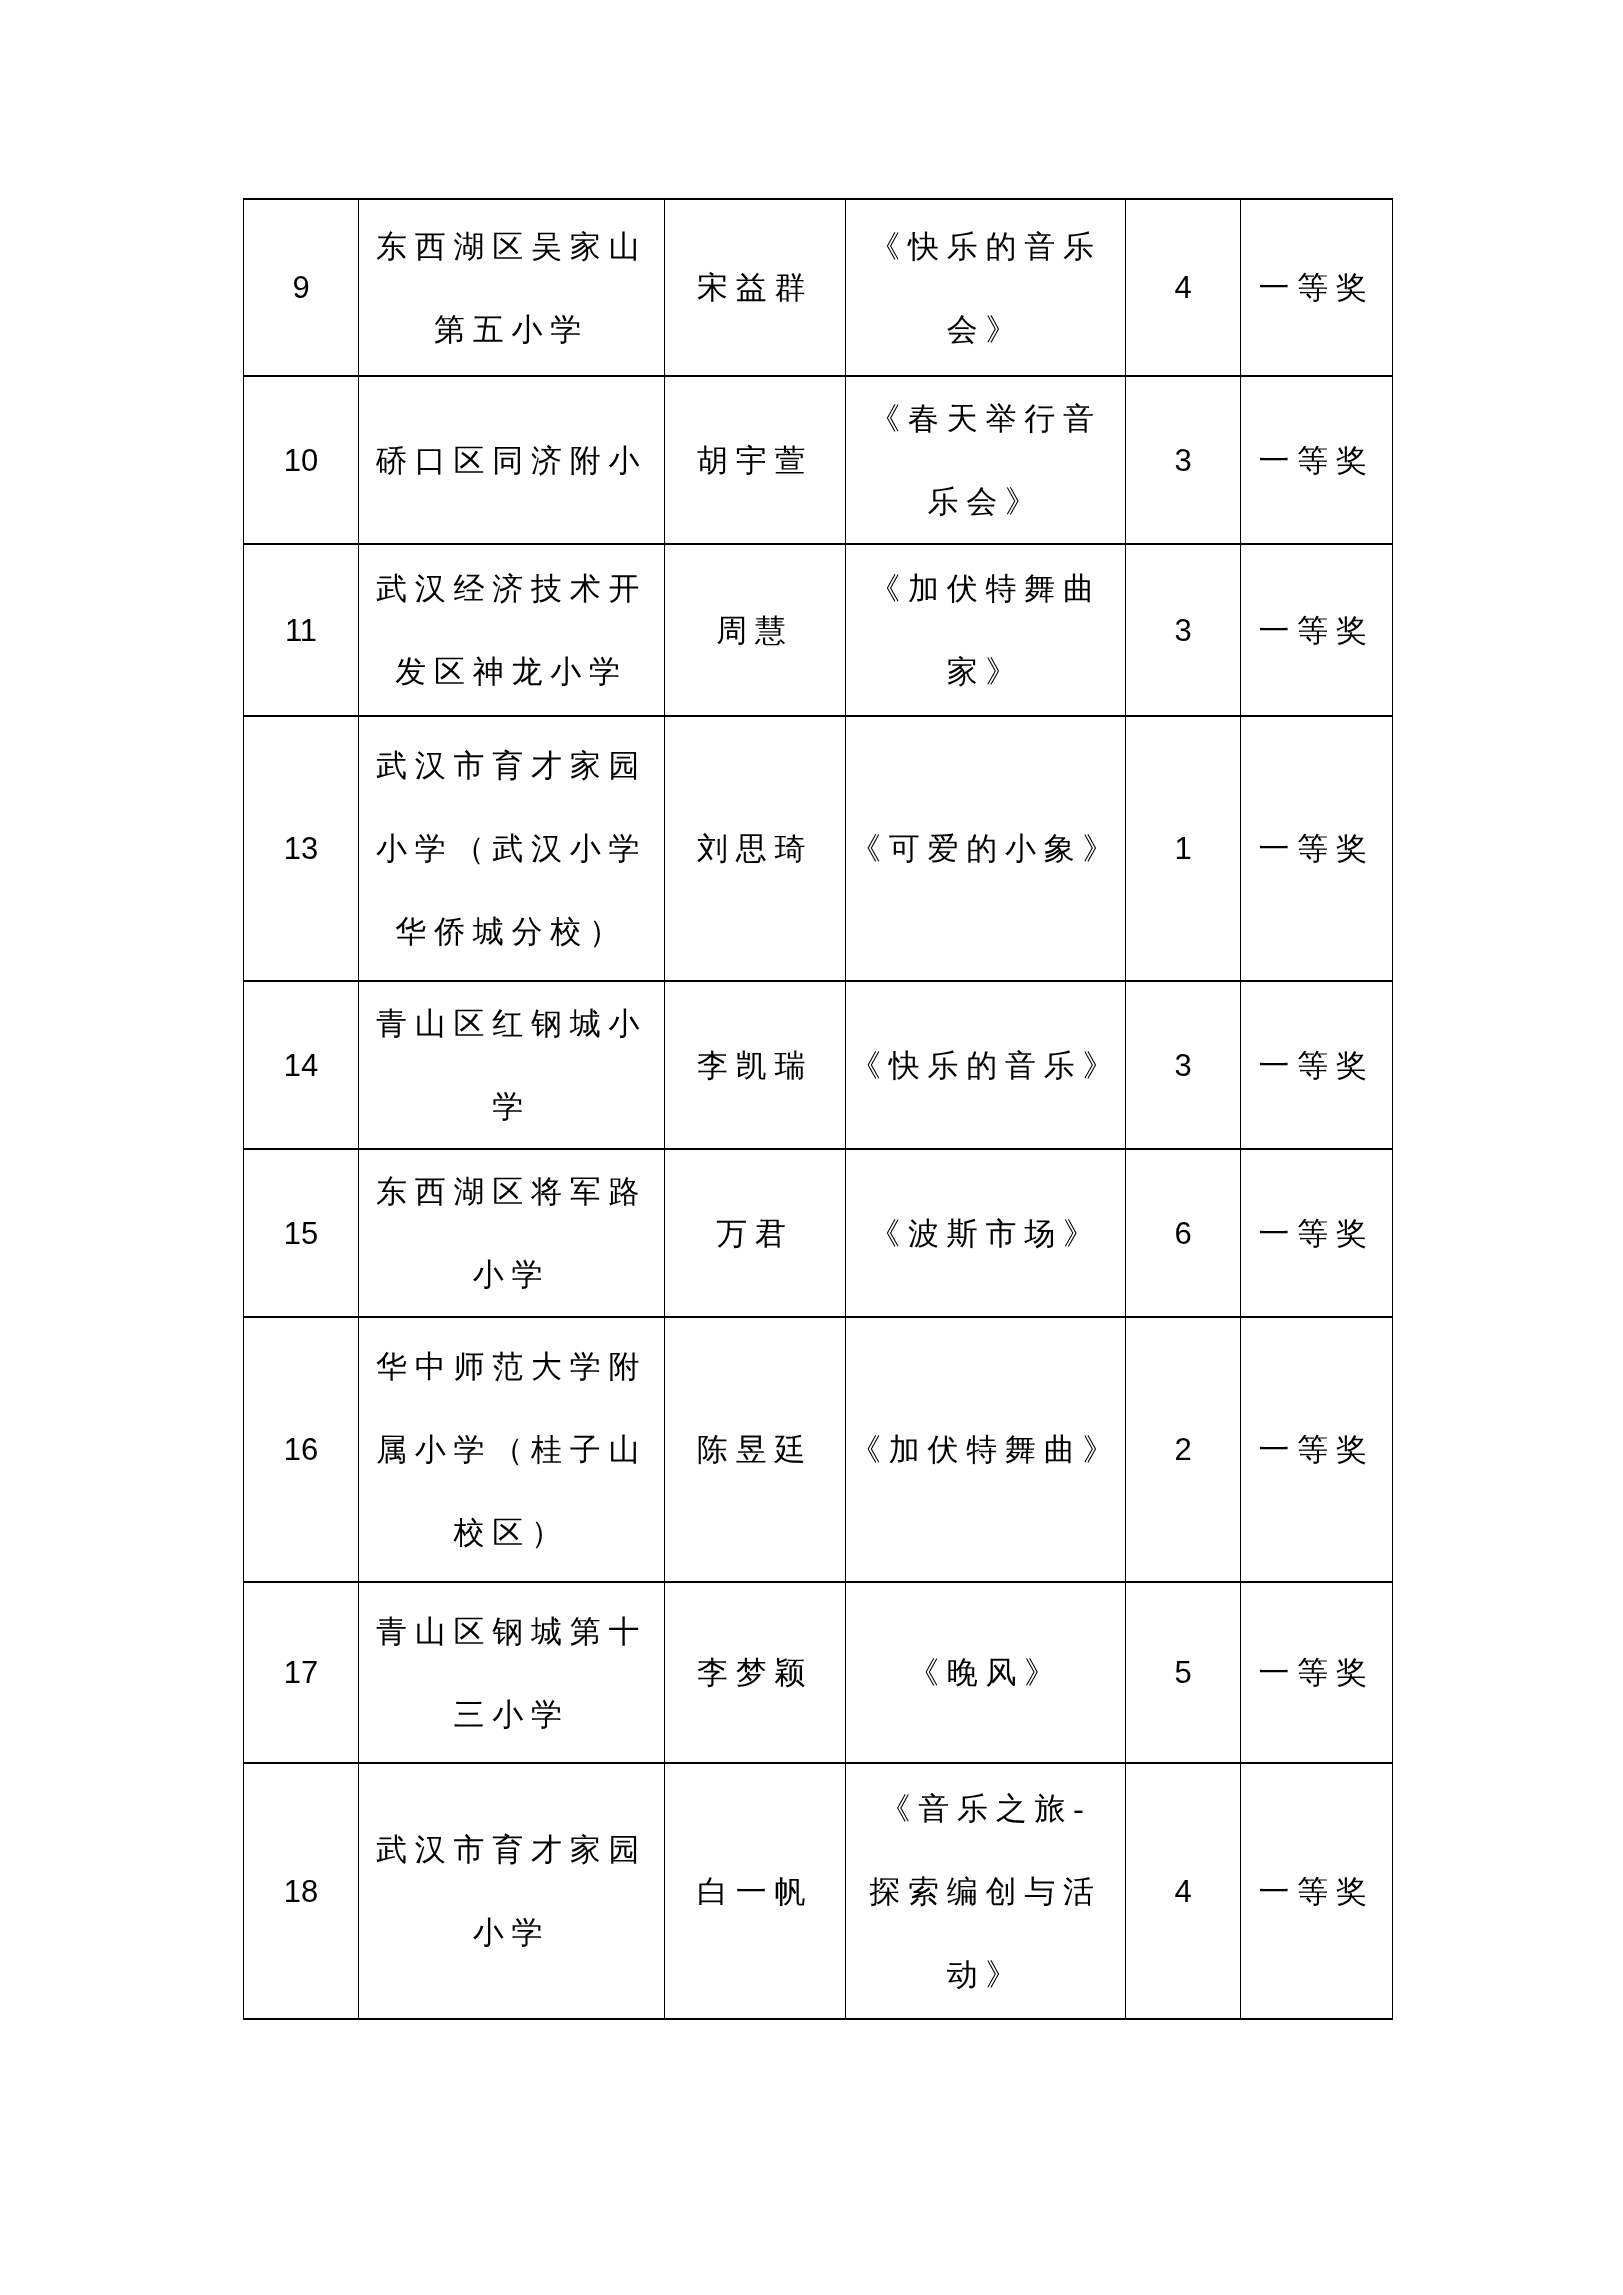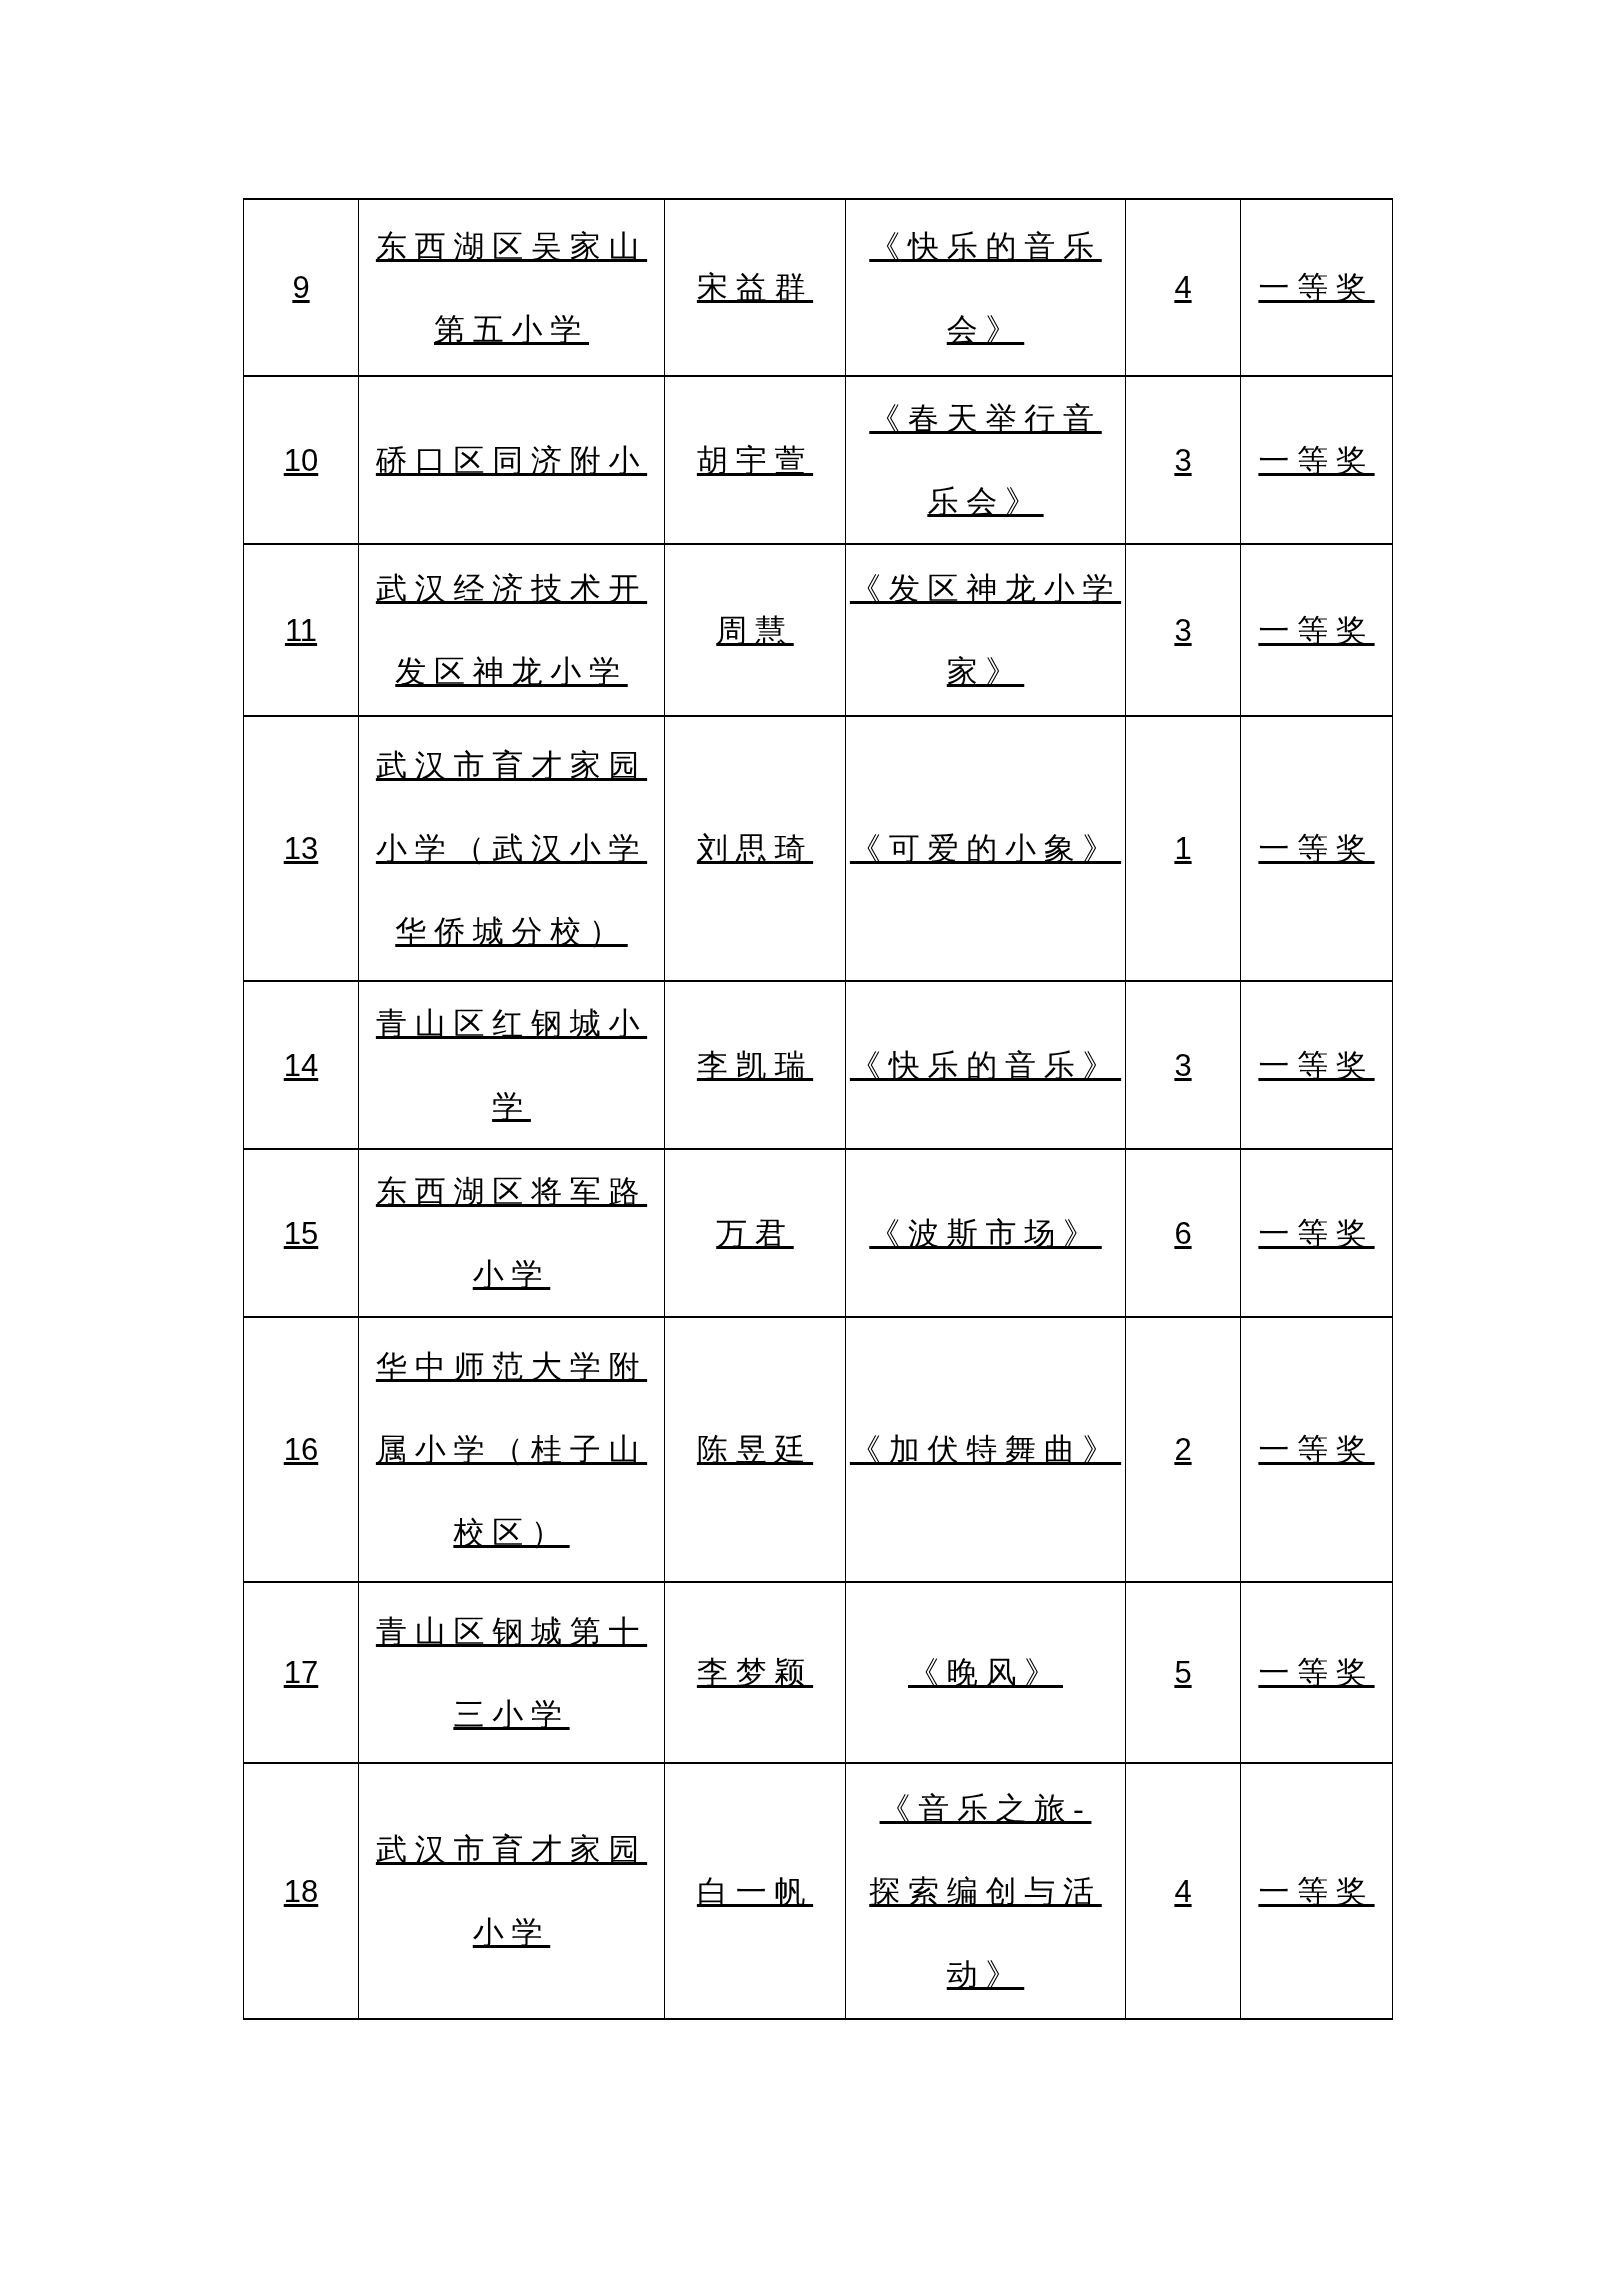--- a/index.html
+++ b/index.html
@@ -26,21 +26,20 @@
     border: solid #000000;
     border-width: 2px 1.4px;
     text-align: center;
     vertical-align: middle;
     font-size: 31px;
     line-height: 83px;
     white-space: pre-line;
     letter-spacing: 0.25em;
     padding: 0;
     overflow: hidden;
-    text-decoration: underline;
   }
   .doc-table td.num {
     font-family: "Liberation Sans", "DejaVu Sans", sans-serif;
     letter-spacing: 0;
   }
   
   col.c-no    { width: 115px; }
   col.c-school{ width: 306px; }
   col.c-name  { width: 181px; }
   col.c-work  { width: 280px; }
@@ -77,21 +76,21 @@
       <td>《春天举行音
 乐会》</td>
       <td class="num">3</td>
       <td>一等奖</td>
     </tr>
     <tr style="height:172px;">
       <td class="num">11</td>
       <td>武汉经济技术开
 发区神龙小学</td>
       <td>周慧</td>
-      <td>《发区神龙小学
+      <td>《加伏特舞曲
 家》</td>
       <td class="num">3</td>
       <td>一等奖</td>
     </tr>
     <tr style="height:265px;">
       <td class="num">13</td>
       <td>武汉市育才家园
 小学（武汉小学
 华侨城分校）</td>
       <td>刘思琦</td>

